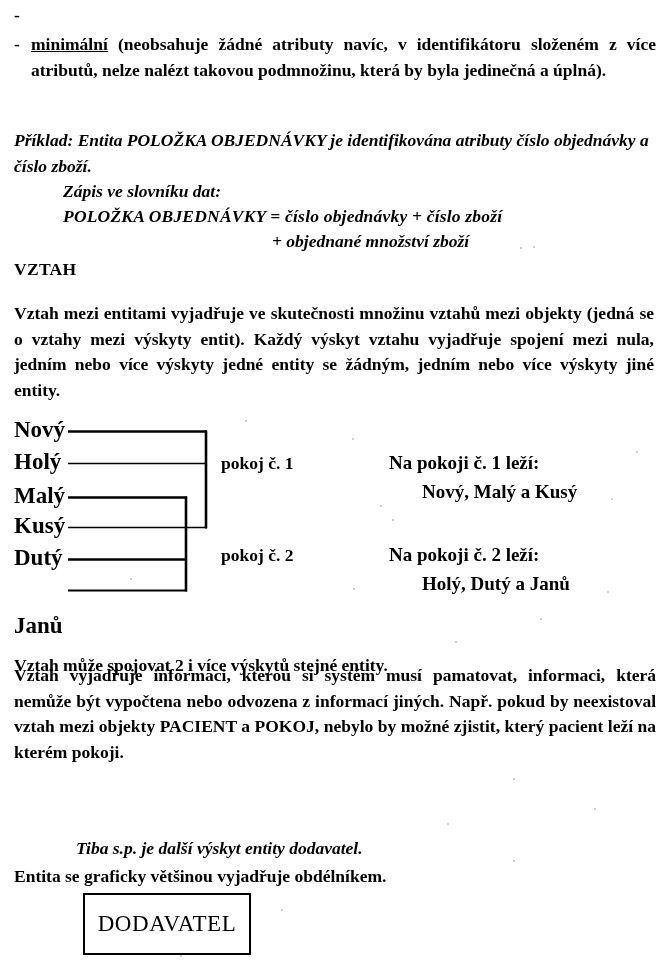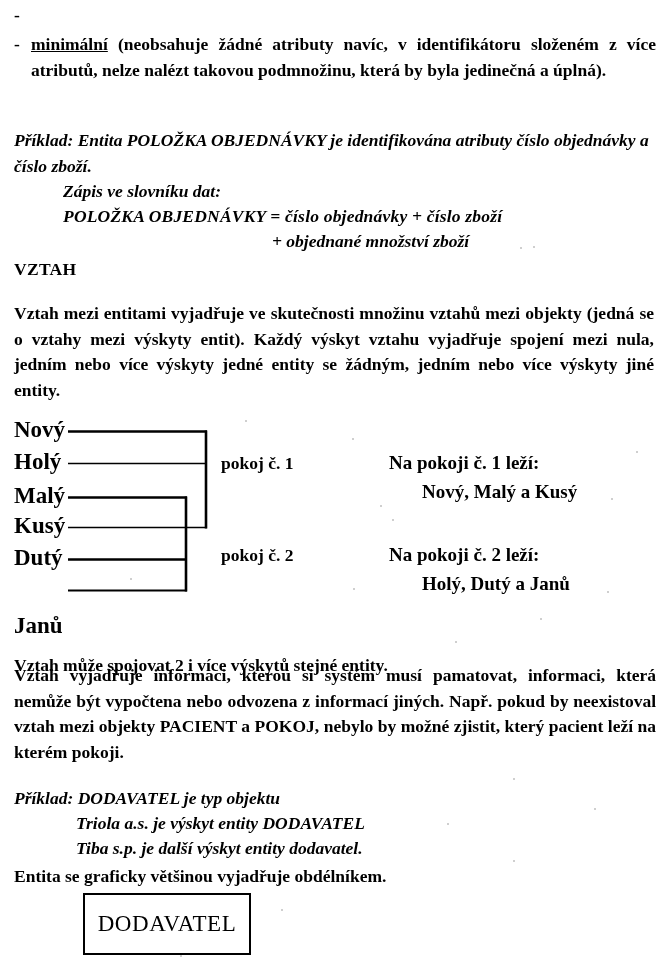--- a/index.html
+++ b/index.html
@@ -191,22 +191,20 @@
     <div class="dg-caption" style="left:422px; top:72px;">Nový, Malý a Kusý</div>
 
     <div class="dg-caption" style="left:389px; top:135px;">Na pokoji č. 2 leží:</div>
     <div class="dg-caption" style="left:422px; top:164px;">Holý, Dutý a Janů</div>
   </div>
 
   <div class="block nojust" style="left:14px; top:638px; width:640px;">Vztah může spojovat 2 i více výskytů stejné entity.</div>
 
   <div class="block" style="left:14px; top:648px; width:642px;">Vztah vyjadřuje informaci, kterou si systém musí pamatovat, informaci, která nemůže být vypočtena nebo odvozena z informací jiných. Např. pokud by neexistoval vztah mezi objekty PACIENT a POKOJ, nebylo by možné zjistit, který pacient leží na kterém pokoji.</div>
 
-  <div class="block italic nojust" style="left:14px; top:771px;">Příklad: DODAVATEL je typ objektu</div>
-  <div class="block italic nojust" style="left:76px; top:796px;">Triola a.s. je výskyt entity DODAVATEL</div>
   <div class="block nojust" style="left:14px; top:849px;">Entita se graficky většinou vyjadřuje obdélníkem.</div>
 
   <div class="block italic nojust" style="left:76px; top:821px;">Tiba s.p. je další výskyt entity dodavatel.</div>
 
   <div class="entity-box">
     <span class="entity-box-label">DODAVATEL</span>
   </div>
 
   <div class="speck" style="left:520px;top:247px;width:2px;height:2px;"></div>
   <div class="speck" style="left:533px;top:246px;width:2px;height:2px;"></div>

